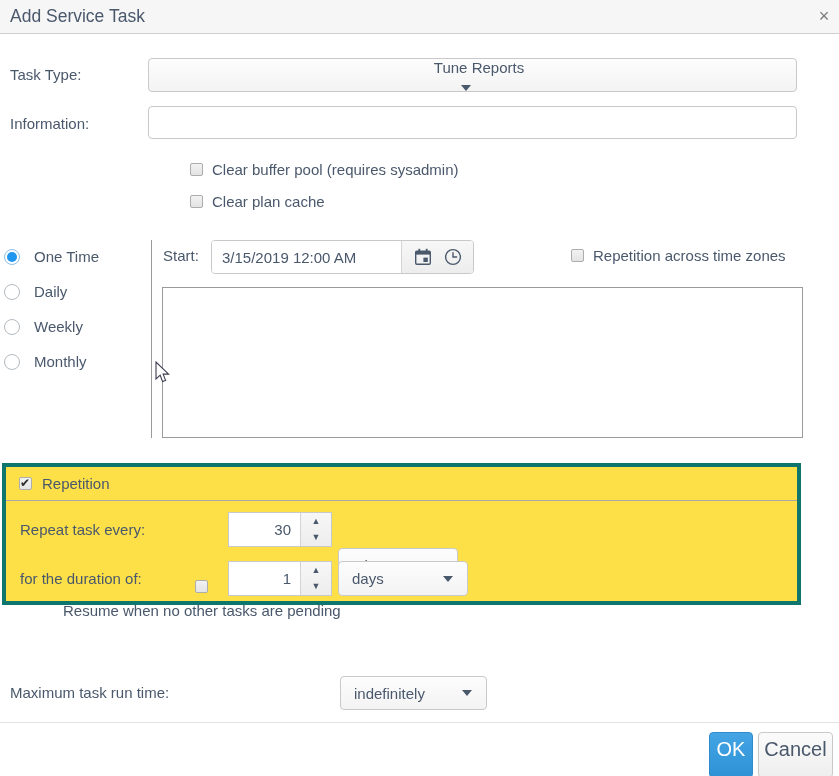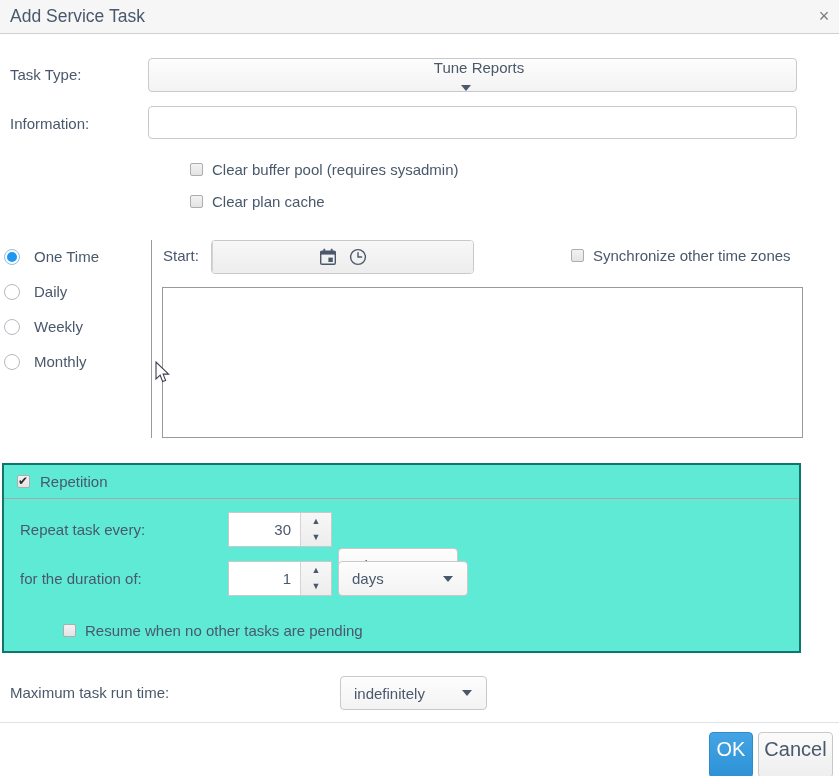--- a/index.html
+++ b/index.html
@@ -100,22 +100,22 @@
     background: linear-gradient(#f7f7f7, #ededed);
     display: flex; flex-direction: column;
   }
   .spin-btn {
     flex: 1; display: flex; align-items: center; justify-content: center;
     font-size: 9px; color: #4a586c; cursor: pointer; line-height: 1;
   }
 
   
   .rep-box {
-    left: 2px; top: 463px; width: 799px; height: 190px;
-    border: 2px solid #0f766e; background: #5eead4;
+    left: 2px; top: 463px; width: 799px; height: 142px;
+    border: 4px solid #0f766e; background: #fde047;
   }
   .rep-header {
     height: 34px; border-bottom: 1px solid #a8a8a8;
     display: flex; align-items: center; gap: 10px; padding-left: 13px;
   }
 
   .panel {
     left: 162px; top: 287px; width: 641px; height: 151px;
     border: 1px solid #9a9a9a; background: #fff;
   }
@@ -181,38 +181,39 @@
 </div>
 <div class="abs radio-row" style="left:4px; top:353px;">
   <span class="radio"></span>
   <span class="label">Monthly</span>
 </div>
 
 <div class="abs vdivider"></div>
 
 <div class="abs label" style="left:163px; top:247px;">Start:</div>
 <div class="abs dtpicker">
+  <input class="dt-input" value="3/15/2019 12:00 AM" style="">
   <div class="dt-icons">
     <svg width="18" height="18" viewBox="0 0 18 18">
       <rect x="1.7" y="3.2" width="14.6" height="13" rx="1.2" fill="none" stroke="#4a586c" stroke-width="1.4"></rect>
       <rect x="1.7" y="3.2" width="14.6" height="3.4" fill="#4a586c"></rect>
       <rect x="4.4" y="0.8" width="1.8" height="3.4" fill="#4a586c"></rect>
       <rect x="11.8" y="0.8" width="1.8" height="3.4" fill="#4a586c"></rect>
       <rect x="9.4" y="9.6" width="4.4" height="4.4" fill="#4a586c"></rect>
     </svg>
     <svg width="18" height="18" viewBox="0 0 18 18">
       <circle cx="9" cy="9" r="7.4" fill="none" stroke="#4a586c" stroke-width="1.4"></circle>
       <path d="M9 4.6 L9 9 L12.6 9" fill="none" stroke="#4a586c" stroke-width="1.4" stroke-linecap="round"></path>
     </svg>
   </div>
 </div>
 
 <div class="abs check-row" style="left:530px; top:247px;">
   <span class="checkbox"></span>
-  <span class="label">Synchronize other time zones</span>
+  <span class="label">Repetition across time zones</span>
 </div>
 
 <div class="abs panel"></div>
 
 <svg class="abs cursor-svg" style="left:155px; top:361px;" width="16" height="23" viewBox="0 0 16 23">
   <polygon points="1,1 1,18 5.2,14.2 7.6,20.6 10.6,19.4 8.1,13.1 13.6,13.1" fill="#fff" stroke="#3c3c50" stroke-width="1.1"></polygon>
 </svg>
 
 <div class="abs rep-box">
   <div class="rep-header">
@@ -240,21 +241,21 @@
   <div class="spin-btns">
     <div class="spin-btn">▲</div>
     <div class="spin-btn">▼</div>
   </div>
 </div>
 <div class="abs dropdown" style="left:338px; top:561px; width:130px; height:35px;">
   <span class="dd-text">days</span>
   <span class="dd-arrow"></span>
 </div>
 
-<div class="abs check-row" style="left:22px; top:622px;">
+<div class="abs check-row" style="left:22px; top:580px;flex-direction:column;">
   <span class="checkbox"></span>
   <span class="label">Resume when no other tasks are pending</span>
 </div>
 
 <div class="abs label" style="left:10px; top:684px;">Maximum task run time:</div>
 <div class="abs dropdown" style="left:340px; top:676px; width:147px; height:34px;">
   <span class="dd-text">indefinitely</span>
   <span class="dd-arrow"></span>
 </div>
 

